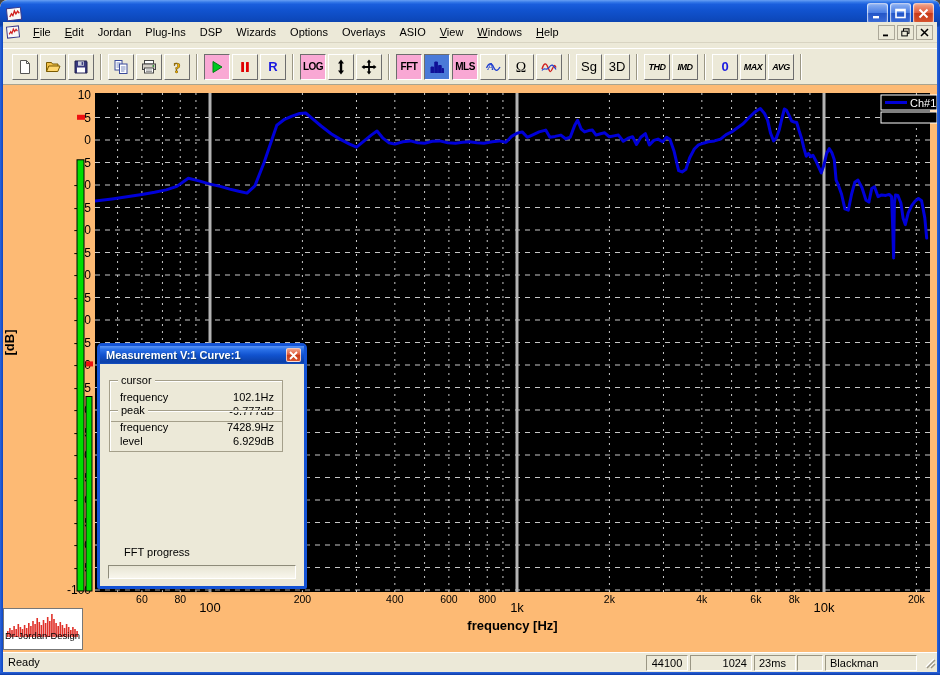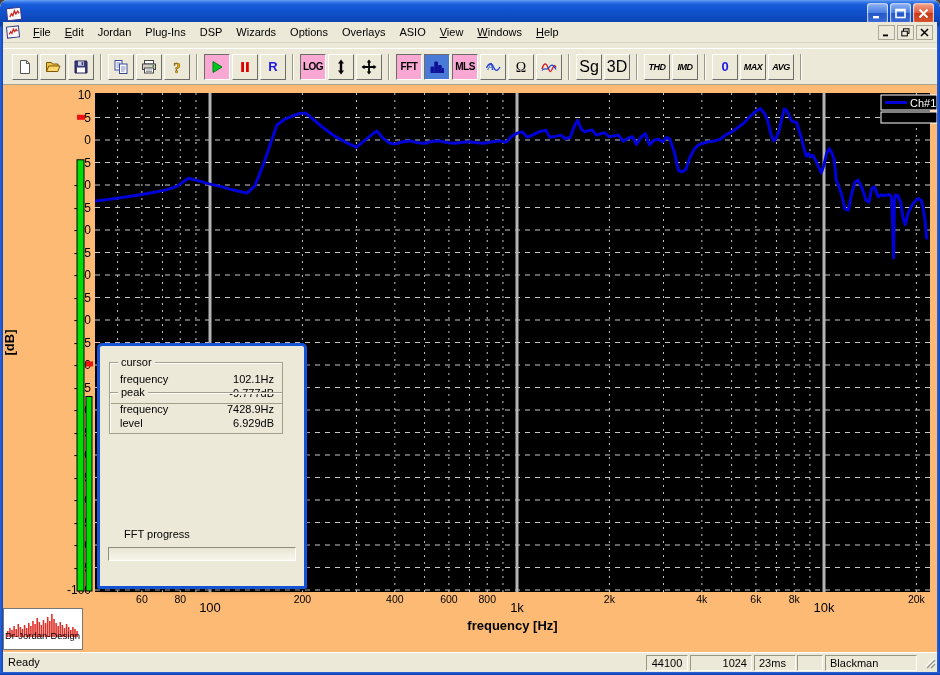--- a/index.html
+++ b/index.html
@@ -22,21 +22,21 @@
   .mdi-btn{width:17px;height:15px;border:1px solid #aca899;background:#ece9d8;display:flex;align-items:center;justify-content:center;}
   
   .toolbar{position:absolute;left:3px;top:48px;width:934px;height:37px;background:#ece9d8;border-top:1px solid #fff;border-bottom:1px solid #a8a490;display:flex;align-items:center;padding-left:8px;}
   .tsep{width:2px;height:26px;border-left:1px solid #9a9684;border-right:1px solid #ffffff;margin:0 5px;}
   .tbtn{width:26px;height:26px;margin:0 1px;background:#ece9d8;border:1px solid;border-color:#fff #6d6d6d #6d6d6d #fff;display:flex;align-items:center;justify-content:center;color:#000;}
   .tbtn.checked{background:#f9a8d4;border-color:#6d6d6d #fff #fff #6d6d6d;}
   .tbtn.highlight{background:#4a7ad8;border-color:#6d6d6d #fff #fff #6d6d6d;}
   .tbtn svg{display:block;}
   .t10b{font-size:10px;font-weight:bold;letter-spacing:-0.5px;}
   .t9c{font-size:9px;font-weight:bold;letter-spacing:-0.5px;font-style:italic;}
-  .t12{font-size:16px;text-align:right;}
+  .t12{font-size:13px;text-align:right;}
   .t13b{font-size:13px;font-weight:bold;}
   .blue{color:#1a1ae0;}
   
   .client{position:absolute;left:3px;top:85px;width:934px;height:567px;background:#fdba74;}
   .client svg.chart{position:absolute;left:0;top:0;}
   
   .dialog{position:absolute;left:94px;top:258px;width:210px;height:246px;border:3px solid #1453d5;border-radius:5px 5px 2px 2px;background:#ece9d8;box-shadow:2px 2px 4px #0005;z-index:5;}
   .dlg-title{height:18px;display:flex;align-items:center;padding:0 3px 0 6px;color:#fff;font-size:11px;font-weight:bold;text-shadow:1px 1px 1px #1338;
     background:linear-gradient(180deg,#5b96f5 0%,#2a70e8 20%,#1153cf 50%,#0b3fa8 90%,#1350c4 100%);}
   .dlg-close{margin-left:auto;width:15px;height:14px;border-radius:2px;border:1px solid #fffa;display:flex;align-items:center;justify-content:center;
@@ -402,20 +402,28 @@
             <rect x="64" y="19" width="1.6" height="7" fill="#e03028"></rect>
             <rect x="66.10000000000001" y="16" width="1.6" height="10" fill="#e03028"></rect>
             <rect x="68.2" y="18" width="1.6" height="8" fill="#e03028"></rect>
             <rect x="70.3" y="20" width="1.6" height="6" fill="#e03028"></rect>
           </svg>
       </span>
       <span class="ltext">Dr-Jordan-Design</span>
     </div>
 
     <div class="dialog">
+      <div class="dlg-title">
+        <span>Measurement V:1 Curve:1</span>
+        <span class="dlg-close">
+            <svg width="9" height="9" viewBox="0 0 9 9">
+              <path d="M1 1 L8 8 M8 1 L1 8" stroke="#fff" stroke-width="1.8"></path>
+            </svg>
+          </span>
+      </div>
       <div class="dlg-body">
         <div class="grp" style="top:16px;">
           <span class="grp-label">cursor</span>
           <div class="grp-row">
             <span>frequency</span>
             <span>102.1Hz</span>
           </div>
           <div class="grp-row">
             <span>level</span>
             <span>-9.777dB</span>

